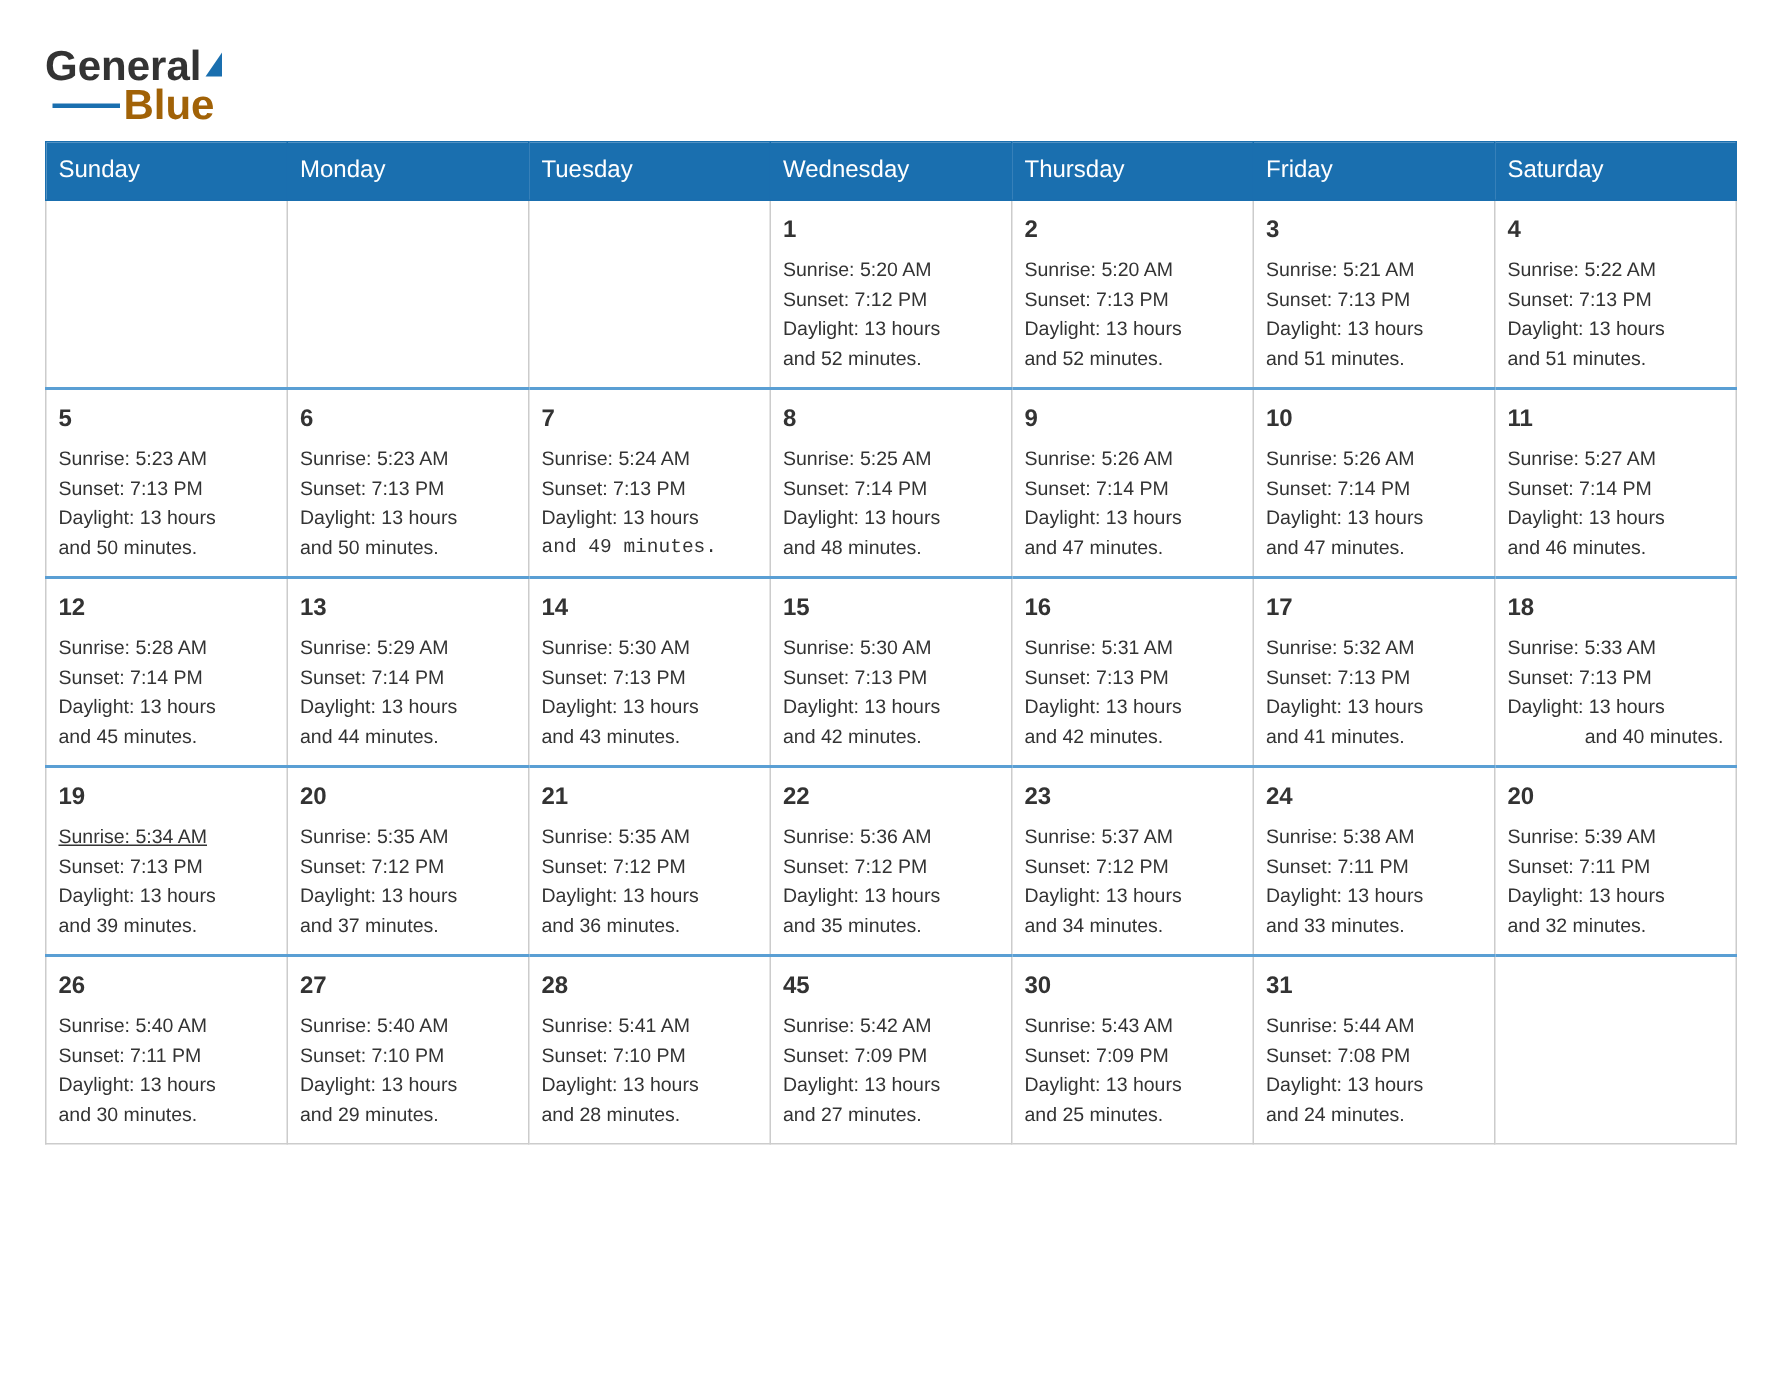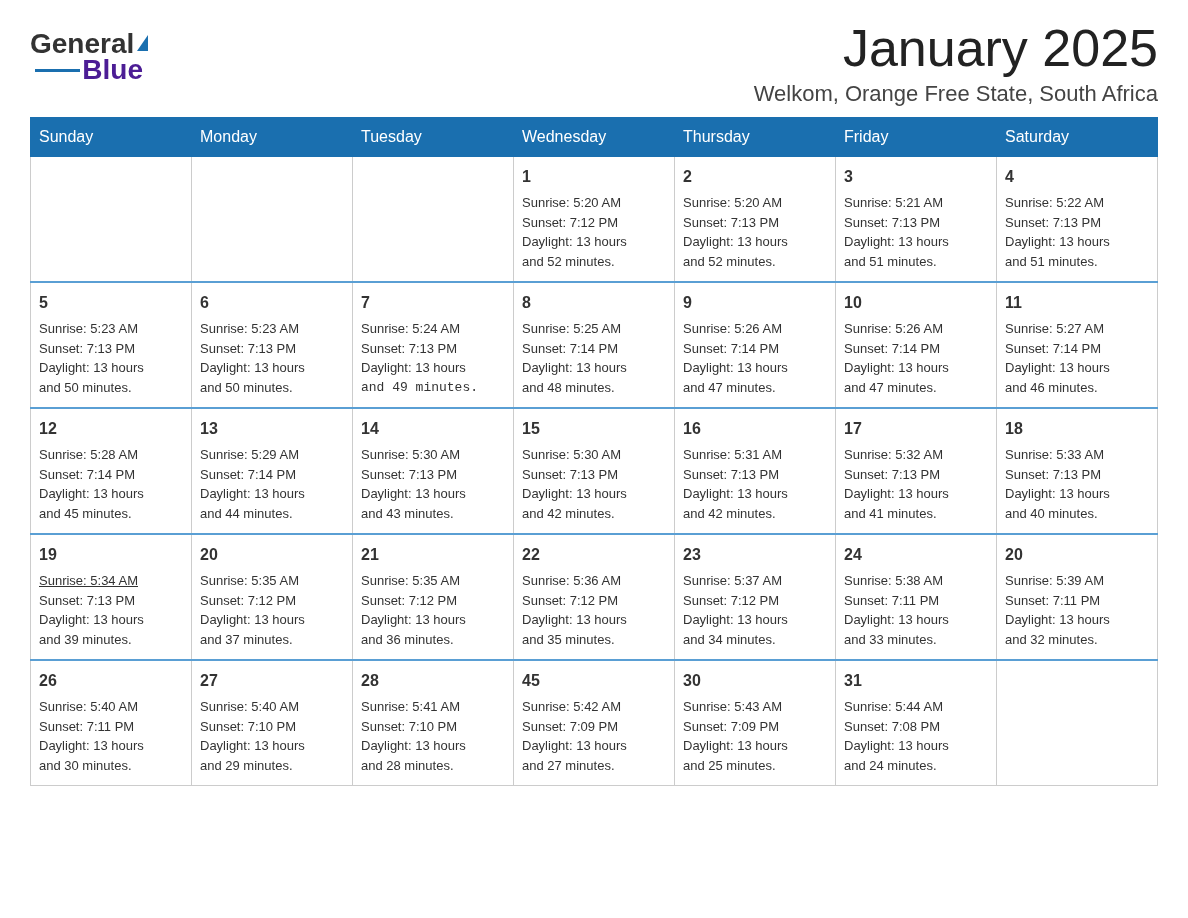--- a/index.html
+++ b/index.html
@@ -84,26 +84,22 @@
 <body>
 
 <div class="header-area">
   <div class="logo">
     <div style="display:flex; align-items:center;">
       <span class="logo-text">General</span>
       <span style="display:inline-block; width:0; height:0; border-left:11px solid transparent; border-right:0px solid transparent; border-bottom:16px solid #1a6faf; margin-left:3px; margin-bottom:2px;"></span>
     </div>
     <div style="display:flex; align-items:center; margin-top:-2px;">
       <div style="width: 45px; height: 3px; background:#1a6faf; margin-right:2px;"></div>
-      <span class="logo-text" style="color:#4c1d95;">Blue</span>
+      <span class="logo-text" style="color:#a16207;">Blue</span>
     </div>
-  </div>
-  <div class="title-area">
-    <div class="month-title">January 2025</div>
-    <div class="subtitle">Welkom, Orange Free State, South Africa</div>
   </div>
 </div>
 
 <table class="calendar">
   <thead>
     <tr>
     <th>Sunday</th>
         <th>Monday</th>
         <th>Tuesday</th>
         <th>Wednesday</th>
@@ -238,21 +234,21 @@
           <span style="display: block;">Sunrise: 5:32 AM</span>
           <span style="display: block;">Sunset: 7:13 PM</span>
           <span style="display: block;">Daylight: 13 hours</span>
           <span style="display: block;">and 41 minutes.</span>
         </td>
         <td>
           <span class="day-num">18</span>
           <span style="display: block;">Sunrise: 5:33 AM</span>
           <span style="display: block;">Sunset: 7:13 PM</span>
           <span style="display: block;">Daylight: 13 hours</span>
-          <span style="display: block;">and 40 minutes.</span>
+          <span style="display: block; text-align: right;">and 40 minutes.</span>
         </td>
       </tr>
       <tr>
         <td>
           <span class="day-num">19</span>
           <span style="display: block; text-decoration: underline;">Sunrise: 5:34 AM</span>
           <span style="display: block;">Sunset: 7:13 PM</span>
           <span style="display: block;">Daylight: 13 hours</span>
           <span style="display: block;">and 39 minutes.</span>
         </td>

